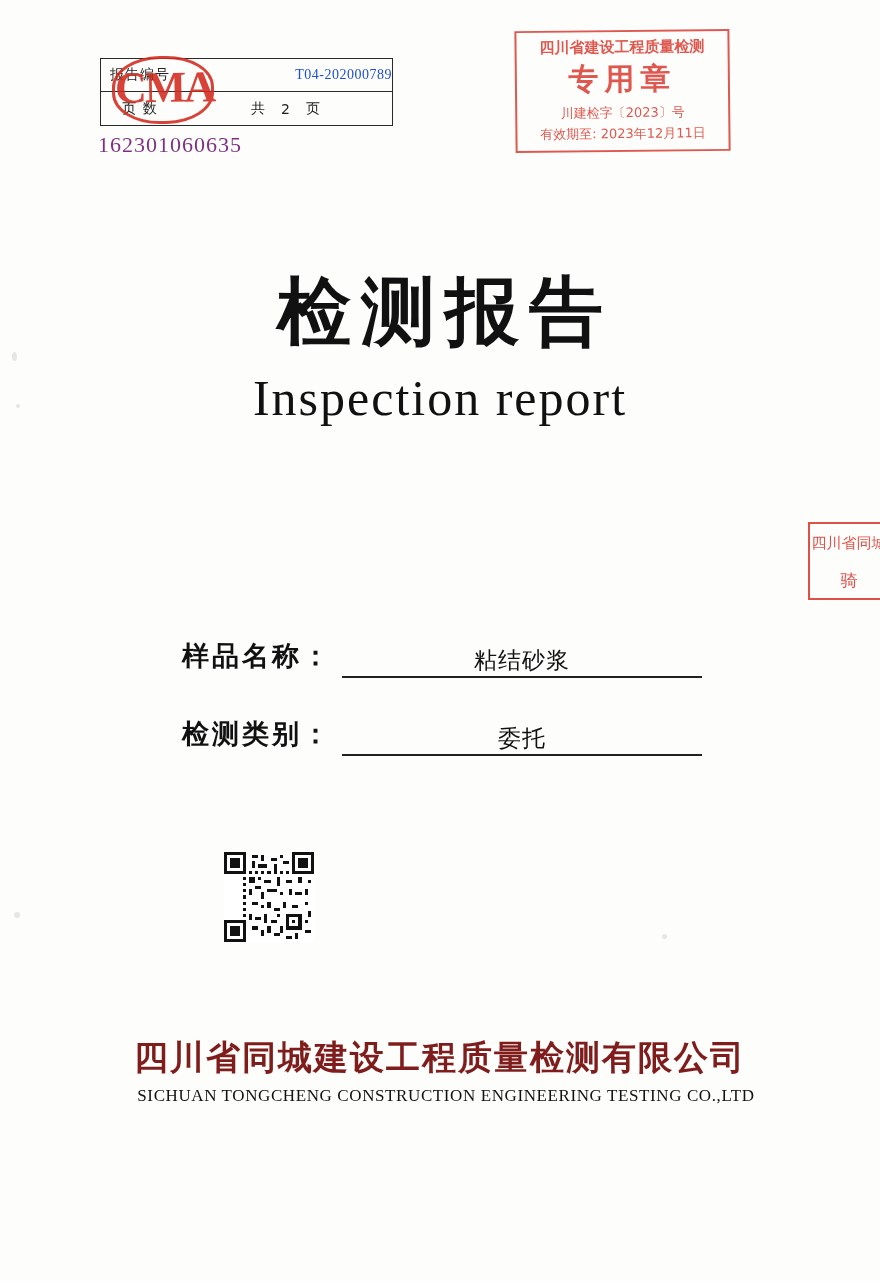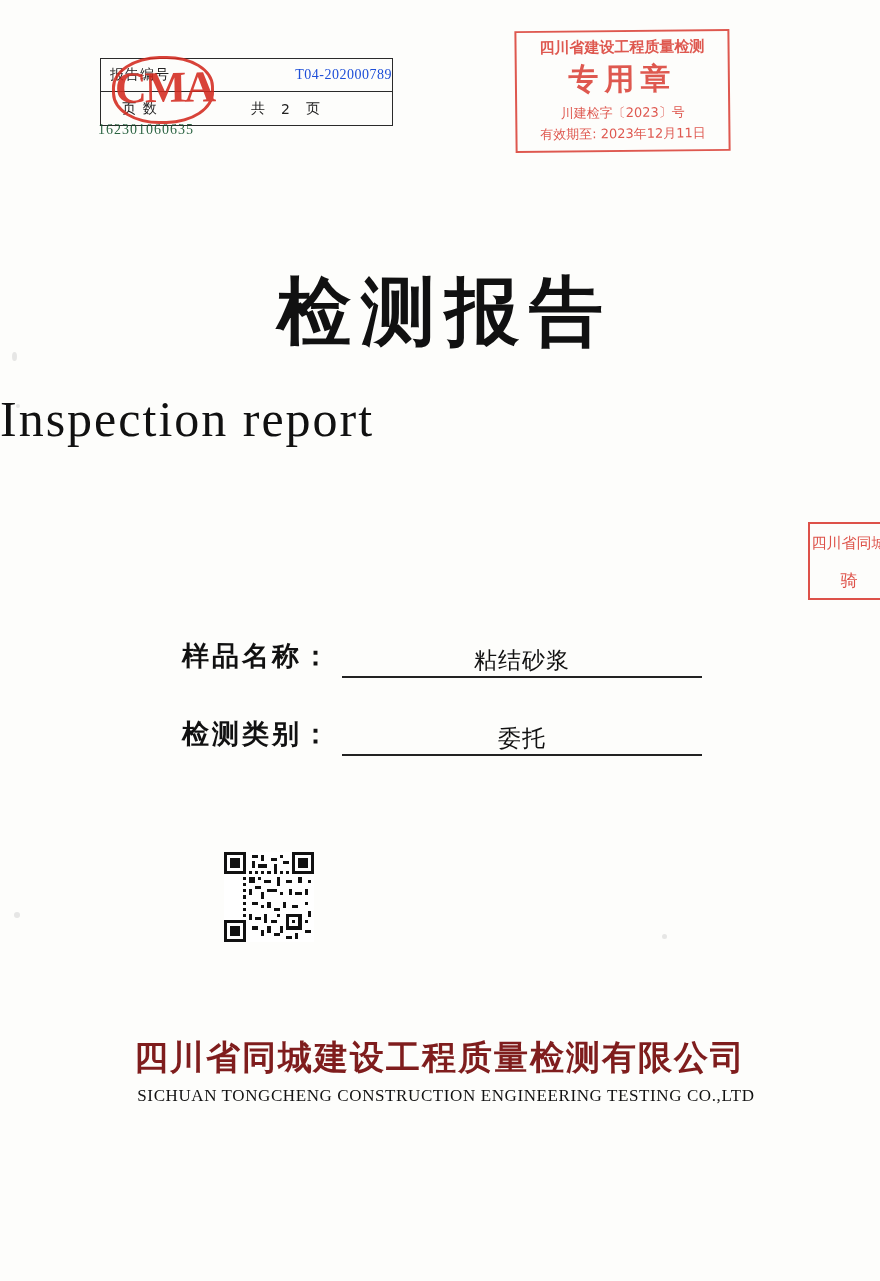--- a/index.html
+++ b/index.html
@@ -83,24 +83,24 @@
     line-height: 58px;
     text-align: center;
     letter-spacing: -2px;
     opacity: 0.88;
     transform: rotate(-1deg);
   }
 
   .cma-number {
     position: absolute;
     left: 98px;
-    top: 122px;
-    color: #14532d;
-    font-family: "Liberation Serif", serif;
-    font-size: 14px;
+    top: 132px;
+    color: #701a75;
+    font-family: "Liberation Serif", serif;
+    font-size: 22px;
     letter-spacing: 1px;
     opacity: 0.9;
   }
 
   
   .seal {
     position: absolute;
     left: 515px;
     top: 30px;
     width: 215px;
@@ -166,21 +166,22 @@
     font-weight: bold;
     font-size: 74px;
     letter-spacing: 10px;
     color: #111;
     text-indent: 10px;
   }
   .title-en {
     position: absolute;
     left: 0;
     right: 0;
-    top: 390px;
+    top: 369px;
+    text-align: center;
     font-family: "Liberation Serif", serif;
     font-size: 50px;
     letter-spacing: 2px;
     color: #111;
   }
 
   
   .fields {
     position: absolute;
     left: 182px;

